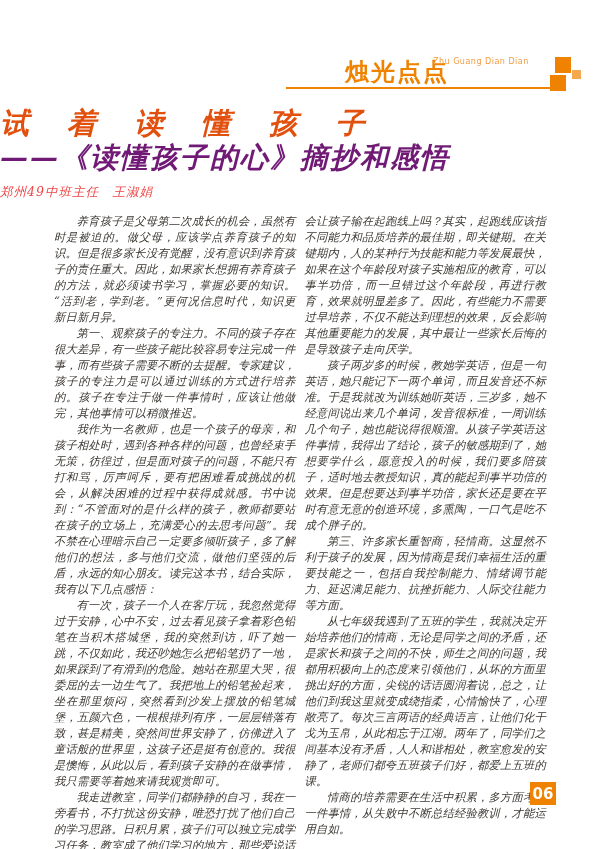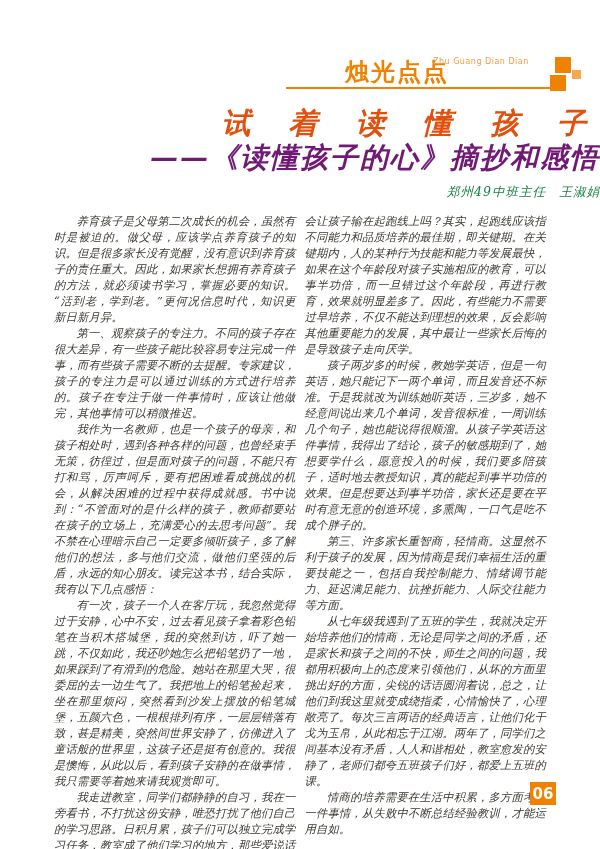--- a/index.html
+++ b/index.html
@@ -26,34 +26,34 @@
     position:absolute;top:57px;left:433px;
     font-family:"DejaVu Sans","Liberation Sans",sans-serif;
     font-size:8px;color:#F29B40;white-space:nowrap;letter-spacing:0.5px;
   }
   .corner-squares{position:absolute;top:56px;left:549px;width:40px;height:40px;}
   .corner-squares .sq{position:absolute;background:#EF8200;}
   .corner-squares .sq1{top:1px;left:6px;width:16px;height:16px;}
   .corner-squares .sq2{top:14px;left:23px;width:9px;height:9px;background:#F5A94F;}
   .corner-squares .sq3{top:19px;left:1px;width:16px;height:16px;}
   
-  .title-block{position:absolute;top:106px;left:0;width:100%;text-align:right;}
+  .title-block{position:absolute;top:106px;left:0;width:100%;text-align:left;}
   .title-line1{
     font-weight:bold;font-size:29px;line-height:34px;
     color:#E2500E;letter-spacing:14px;font-style:italic;
     white-space:nowrap;
   }
   .title-line2{
     font-weight:bold;font-size:28px;line-height:36px;
     color:#701a75;letter-spacing:2px;font-style:italic;
     white-space:nowrap;
   }
   .byline{
     margin-top:8px;
-    font-size:12.5px;color:#15803d;letter-spacing:1px;font-style:italic;
+    font-size:12.5px;color:#ef4444;letter-spacing:1px;font-style:italic;
   }
   
   .article{
     position:absolute;top:214px;left:54px;width:492px;
     display:flex;gap:9px;
     color:#3C3832;
   }
   .col{flex:1 1 0;min-width:0;}
   .col p{
     margin:0;

